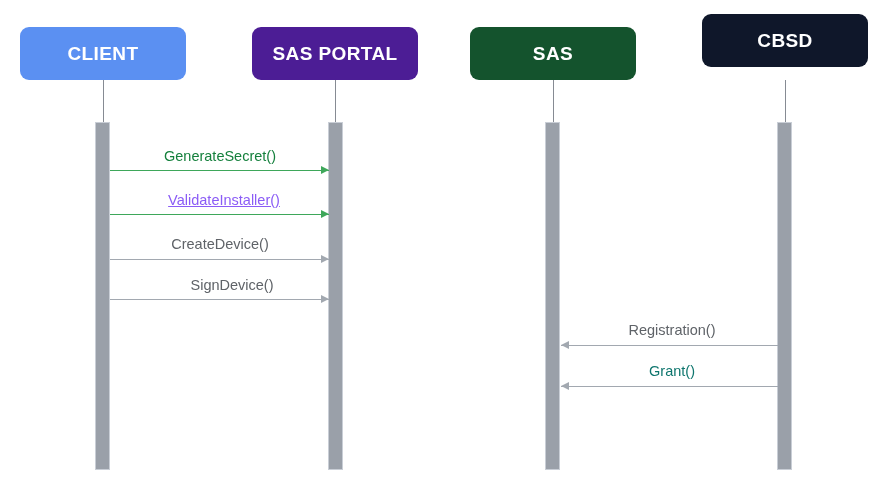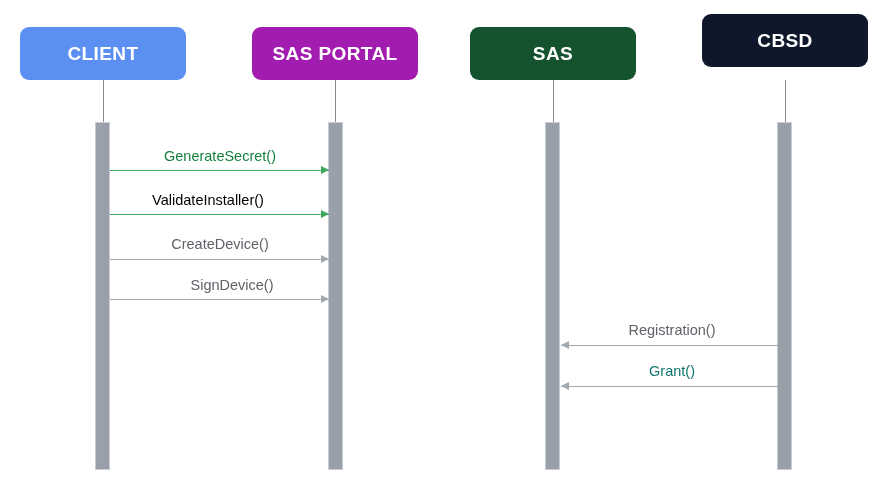--- a/index.html
+++ b/index.html
@@ -84,37 +84,37 @@
     <div class="lifeline" style="left: 785px; top: 80px; height: 42px; background: rgb(134, 139, 147);"></div>
     <div class="activation" style="left: 95px; top: 122px; height: 348px; background: rgb(154, 160, 169); border-color: rgb(201, 206, 214);"></div>
     <div class="activation" style="left: 328px; top: 122px; height: 348px; background: rgb(154, 160, 169); border-color: rgb(201, 206, 214);"></div>
     <div class="activation" style="left: 545px; top: 122px; height: 348px; background: rgb(154, 160, 169); border-color: rgb(201, 206, 214);"></div>
     <div class="activation" style="left: 777px; top: 122px; height: 348px; background: rgb(154, 160, 169); border-color: rgb(201, 206, 214);"></div>
     <div class="msg-line" style="left: 110px; top: 170px; width: 219px; background: rgb(62, 167, 90);"></div>
     <div class="arrowhead right" style="top: 166px; left: 321px; border-left-color: rgb(62, 167, 90);"></div>
     <div class="msg-label" style="left: 220px; top: 148px; color: #15803d;">GenerateSecret()</div>
     <div class="msg-line" style="left: 110px; top: 214px; width: 219px; background: rgb(62, 167, 90);"></div>
     <div class="arrowhead right" style="top: 210px; left: 321px; border-left-color: rgb(62, 167, 90);"></div>
-    <div class="msg-label" style="left: 208px; top: 192px; color: #000000;">ValidateInstaller()</div>
+    <div class="msg-label" style="left: 224px; top: 192px; color: #8b5cf6; text-decoration: underline;">ValidateInstaller()</div>
     <div class="msg-line" style="left: 110px; top: 259px; width: 219px; background: rgb(162, 168, 176);"></div>
     <div class="arrowhead right" style="top: 255px; left: 321px; border-left-color: rgb(162, 168, 176);"></div>
     <div class="msg-label" style="left: 220px; top: 236px; color: rgb(95, 99, 104);">CreateDevice()</div>
     <div class="msg-line" style="left: 110px; top: 299px; width: 219px; background: rgb(162, 168, 176);"></div>
     <div class="arrowhead right" style="top: 295px; left: 321px; border-left-color: rgb(162, 168, 176);"></div>
     <div class="msg-label" style="left: 232px; top: 277px; color: rgb(95, 99, 104); text-align: right;">SignDevice()</div>
     <div class="msg-line" style="left: 561px; top: 345px; width: 217px; background: rgb(162, 168, 176);"></div>
     <div class="arrowhead left" style="top: 341px; left: 561px; border-right-color: rgb(162, 168, 176);"></div>
     <div class="msg-label" style="left: 672px; top: 322px; color: rgb(95, 99, 104);">Registration()</div>
     <div class="msg-line" style="left: 561px; top: 386px; width: 217px; background: rgb(162, 168, 176);"></div>
     <div class="arrowhead left" style="top: 382px; left: 561px; border-right-color: rgb(162, 168, 176);"></div>
     <div class="msg-label" style="left: 672px; top: 363px; color: #0f766e;">Grant()</div>
     <div class="actor-box" style="left: 20px; top: 27px; background: rgb(91, 144, 242);">
       <span class="actor-label" style="color: rgb(255, 255, 255);">CLIENT</span>
     </div>
-    <div class="actor-box" style="left: 252px; top: 27px; background: #a21caf;">
+    <div class="actor-box" style="left: 252px; top: 27px; background: #4c1d95;">
       <span class="actor-label" style="color: rgb(255, 255, 255);">SAS PORTAL</span>
     </div>
     <div class="actor-box" style="left: 470px; top: 27px; background: #14532d;">
       <span class="actor-label" style="color: rgb(255, 255, 255);">SAS</span>
     </div>
     <div class="actor-box" style="left: 702px; top: 14px; background: #0f172a;">
       <span class="actor-label" style="color: rgb(255, 255, 255);">CBSD</span>
     </div>
   </div>
 

